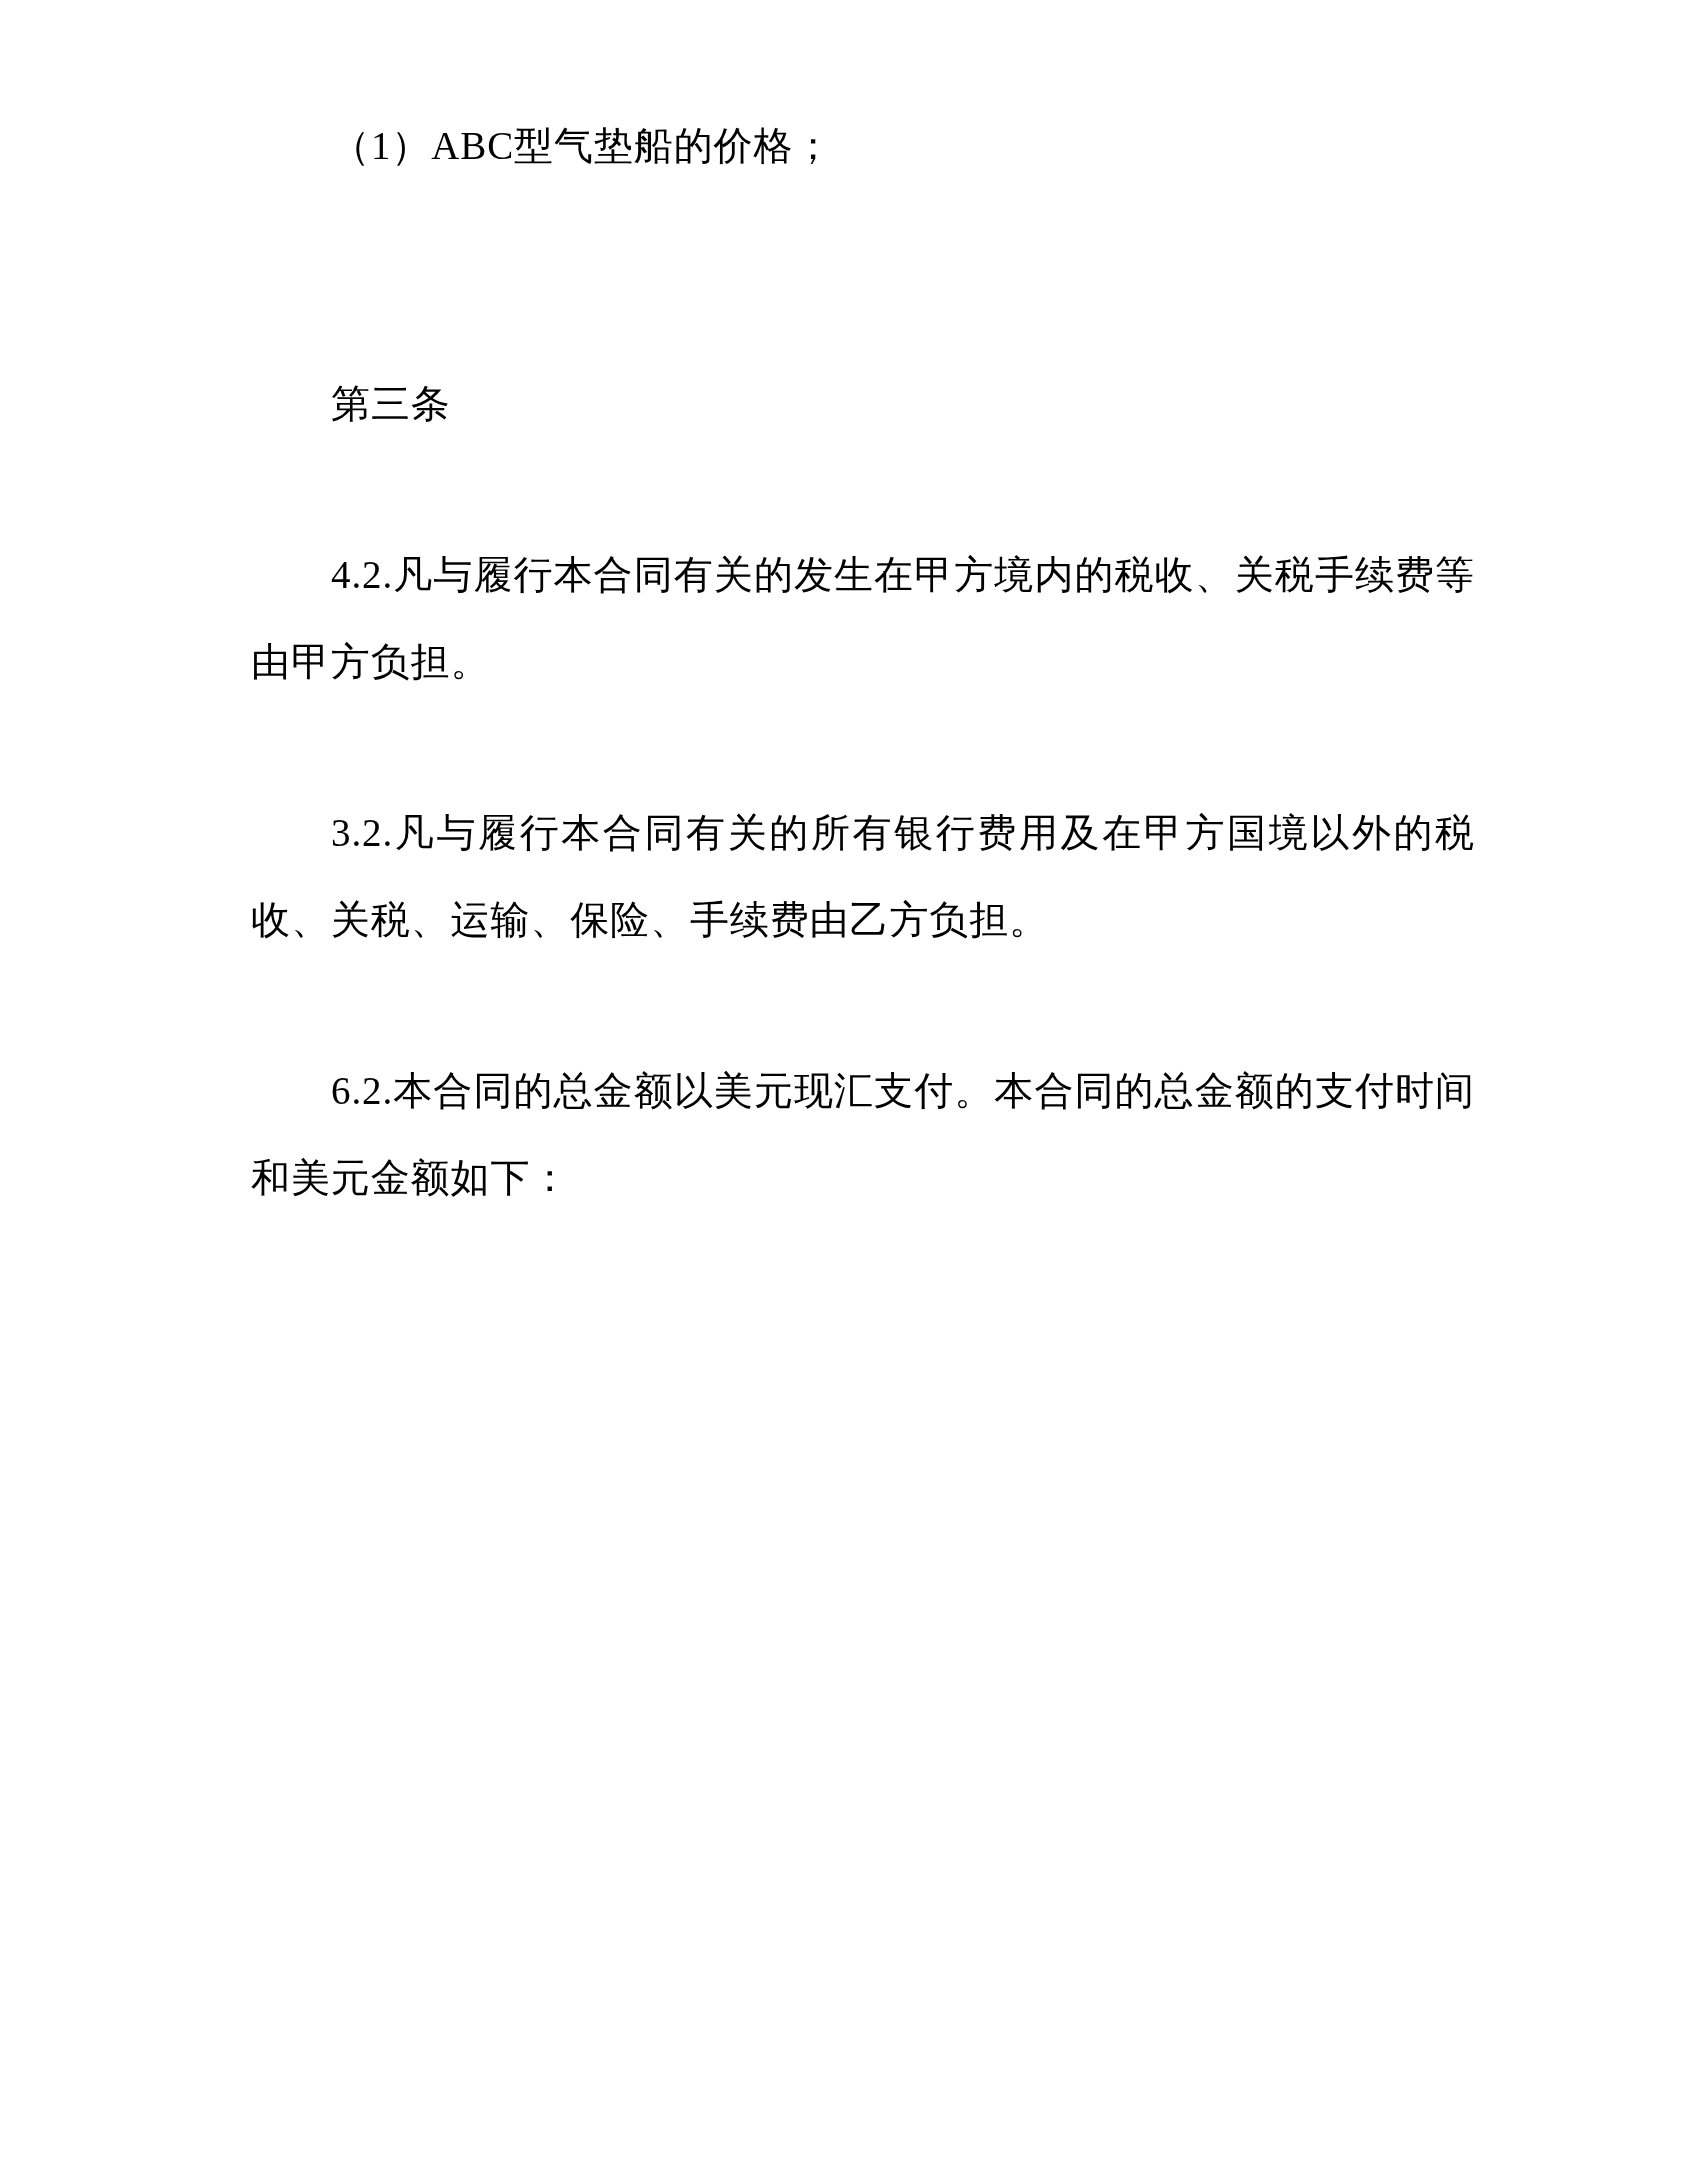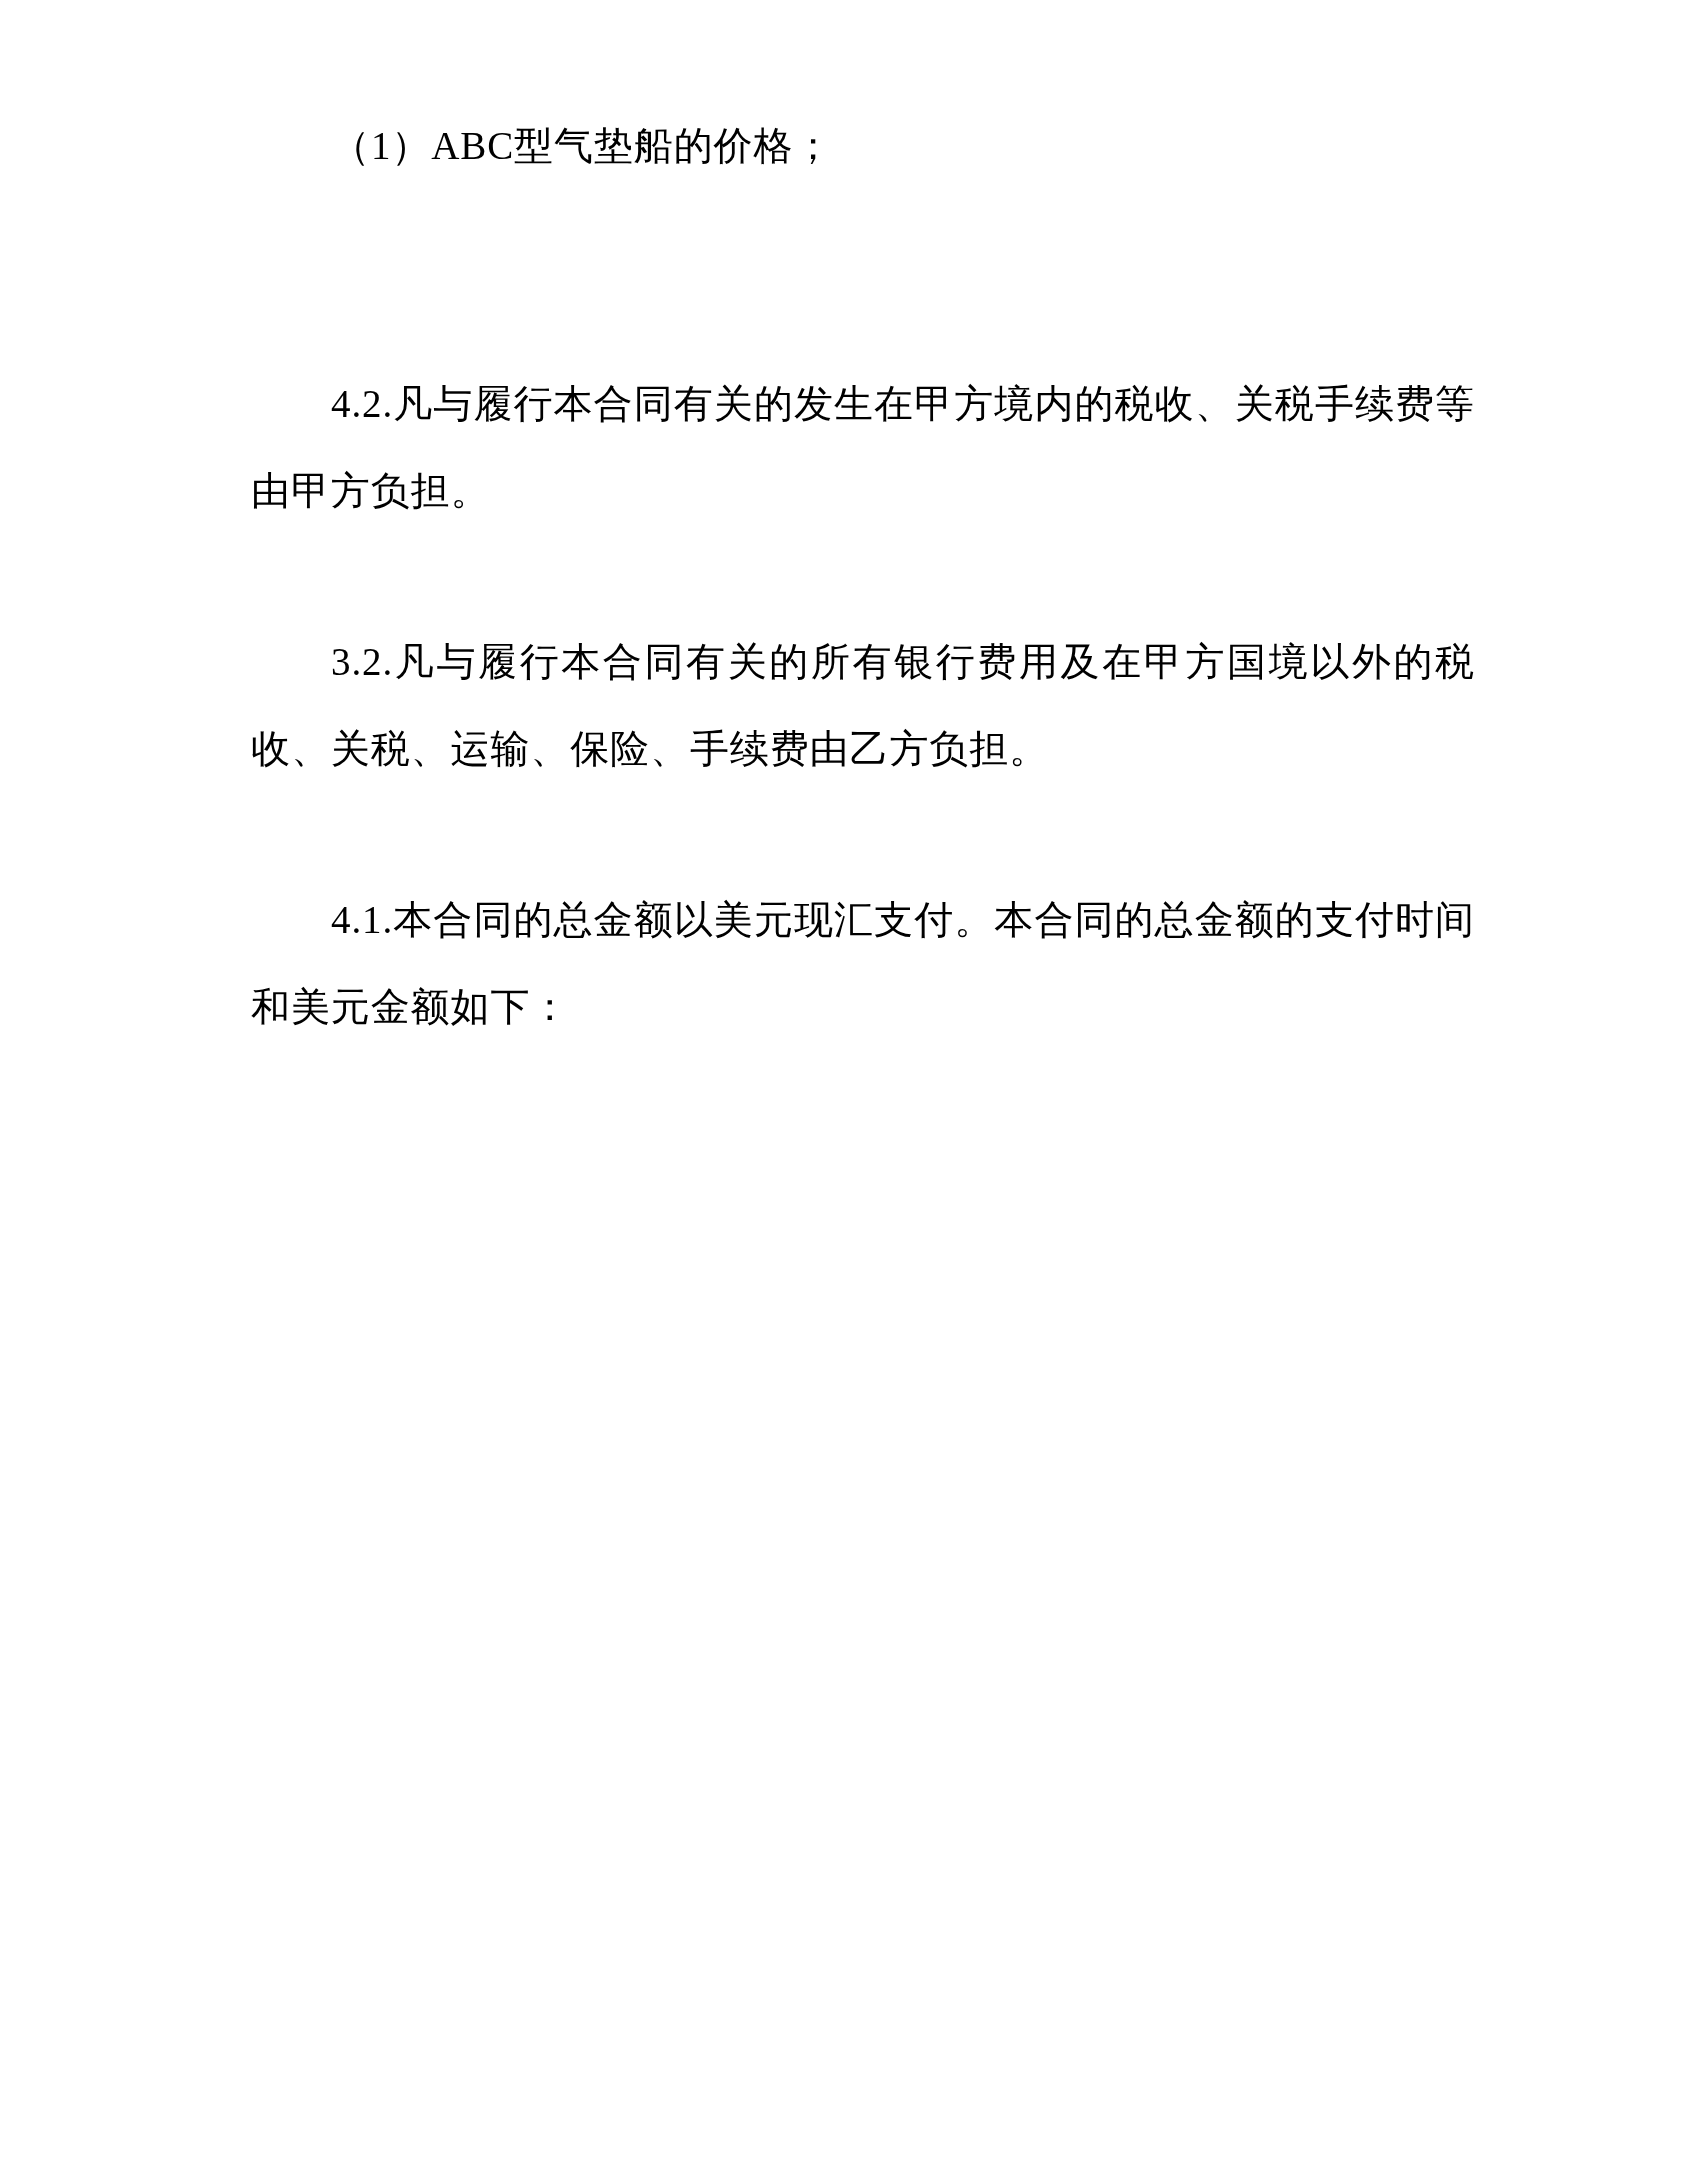--- a/index.html
+++ b/index.html
@@ -29,17 +29,18 @@
   }
   .para.gap-large {
     margin-bottom: 171px;
   }
 </style>
 </head>
 <body>
 
 <div class="page">
   <p class="para gap-large">（1）ABC型气垫船的价格；</p>
+  <p class="para">第三条</p>
   <p class="para">4.2.凡与履行本合同有关的发生在甲方境内的税收、关税手续费等由甲方负担。</p>
   <p class="para">3.2.凡与履行本合同有关的所有银行费用及在甲方国境以外的税收、关税、运输、保险、手续费由乙方负担。</p>
-  <p class="para">4.1.本合同的总金额以美元现汇支付。本合同的总金额的支付时间和美元金额如下：</p>
+  <p class="para">6.2.本合同的总金额以美元现汇支付。本合同的总金额的支付时间和美元金额如下：</p>
 </div>
 
 
 </body></html>

